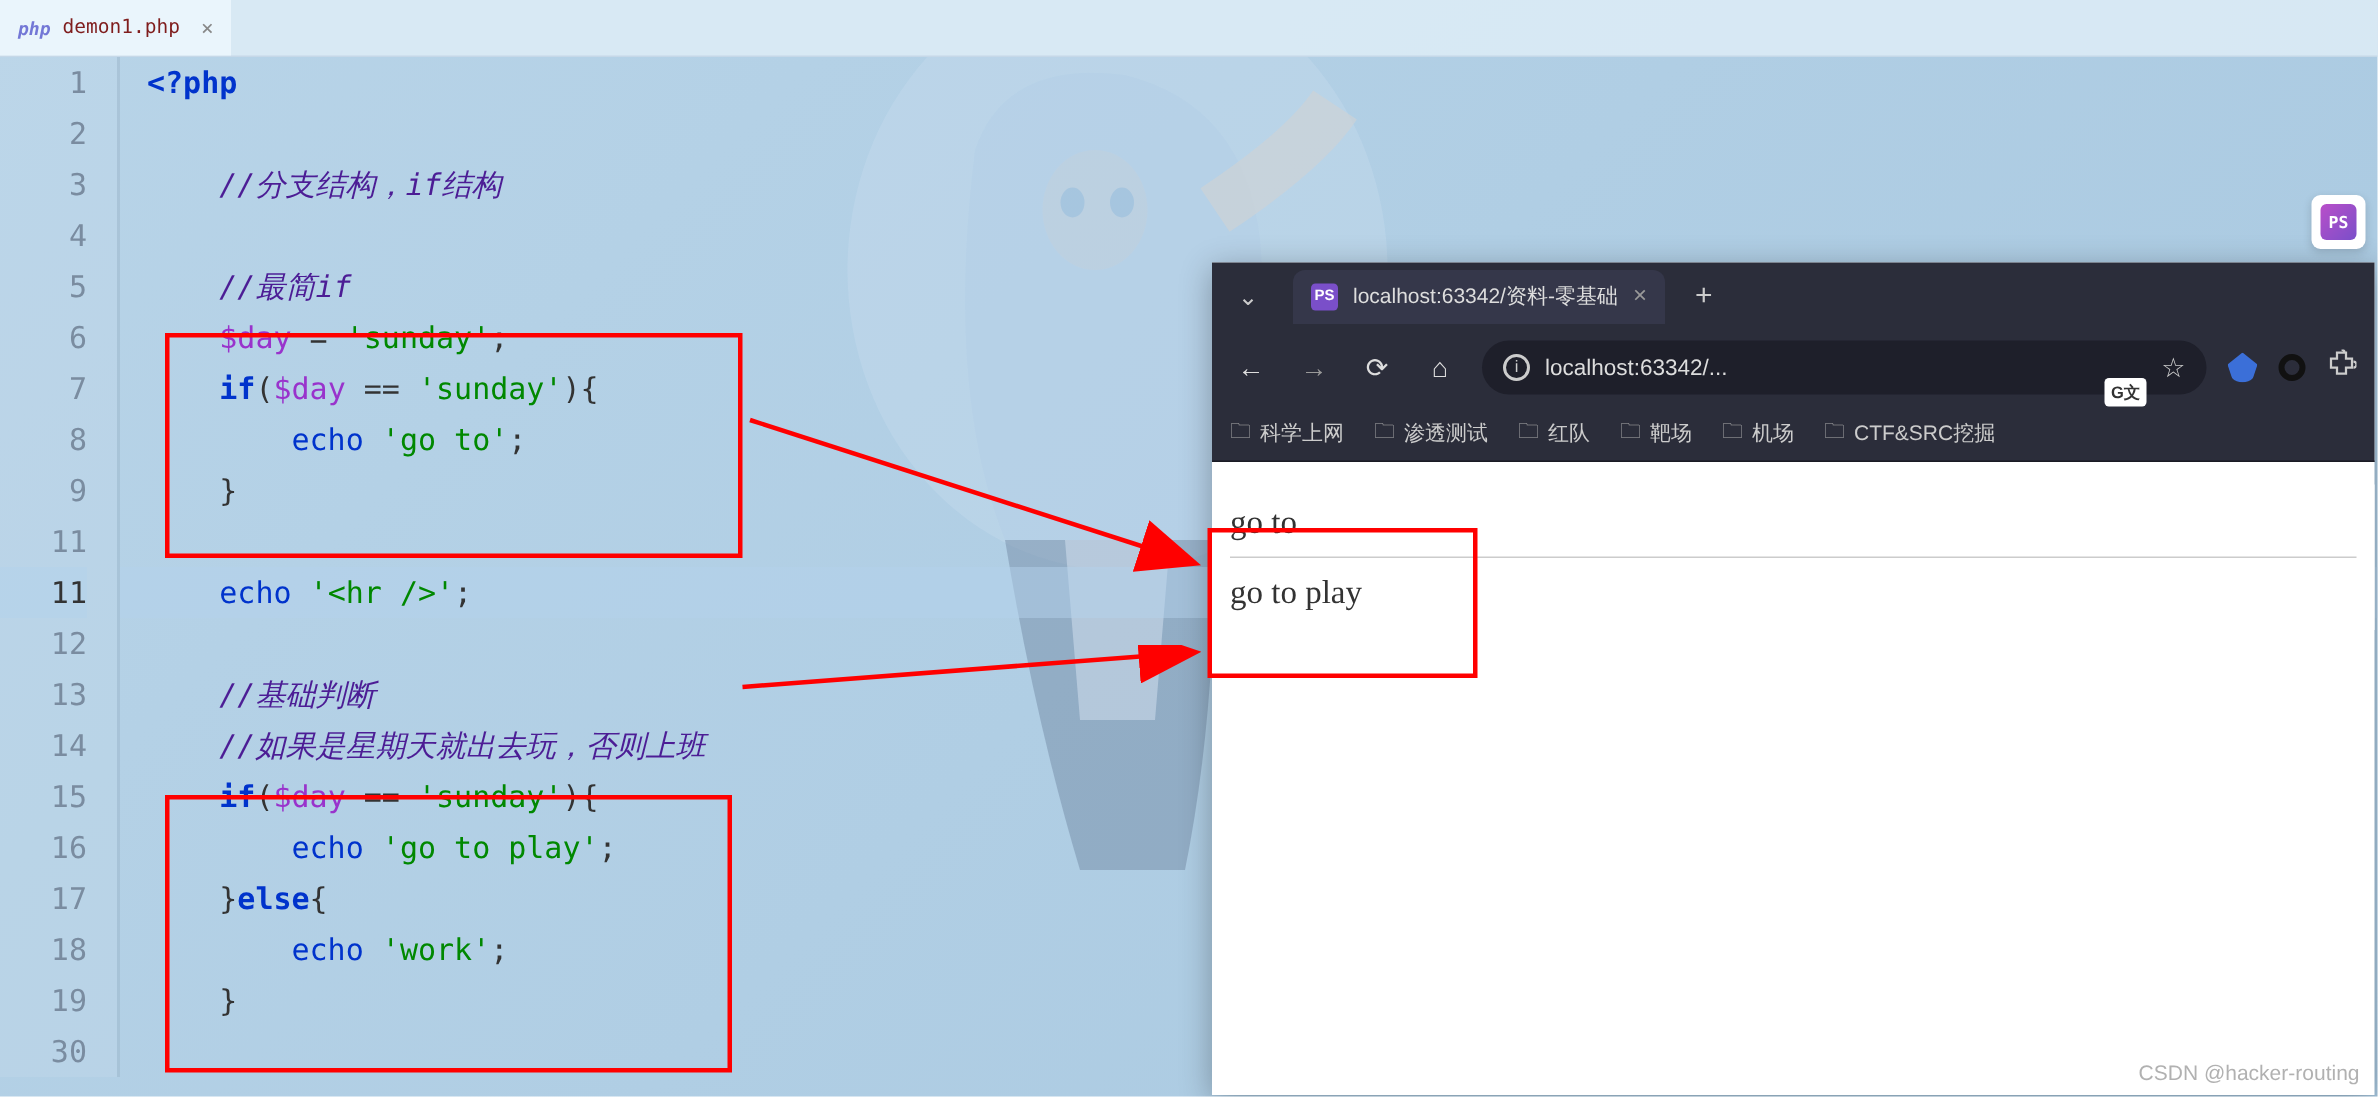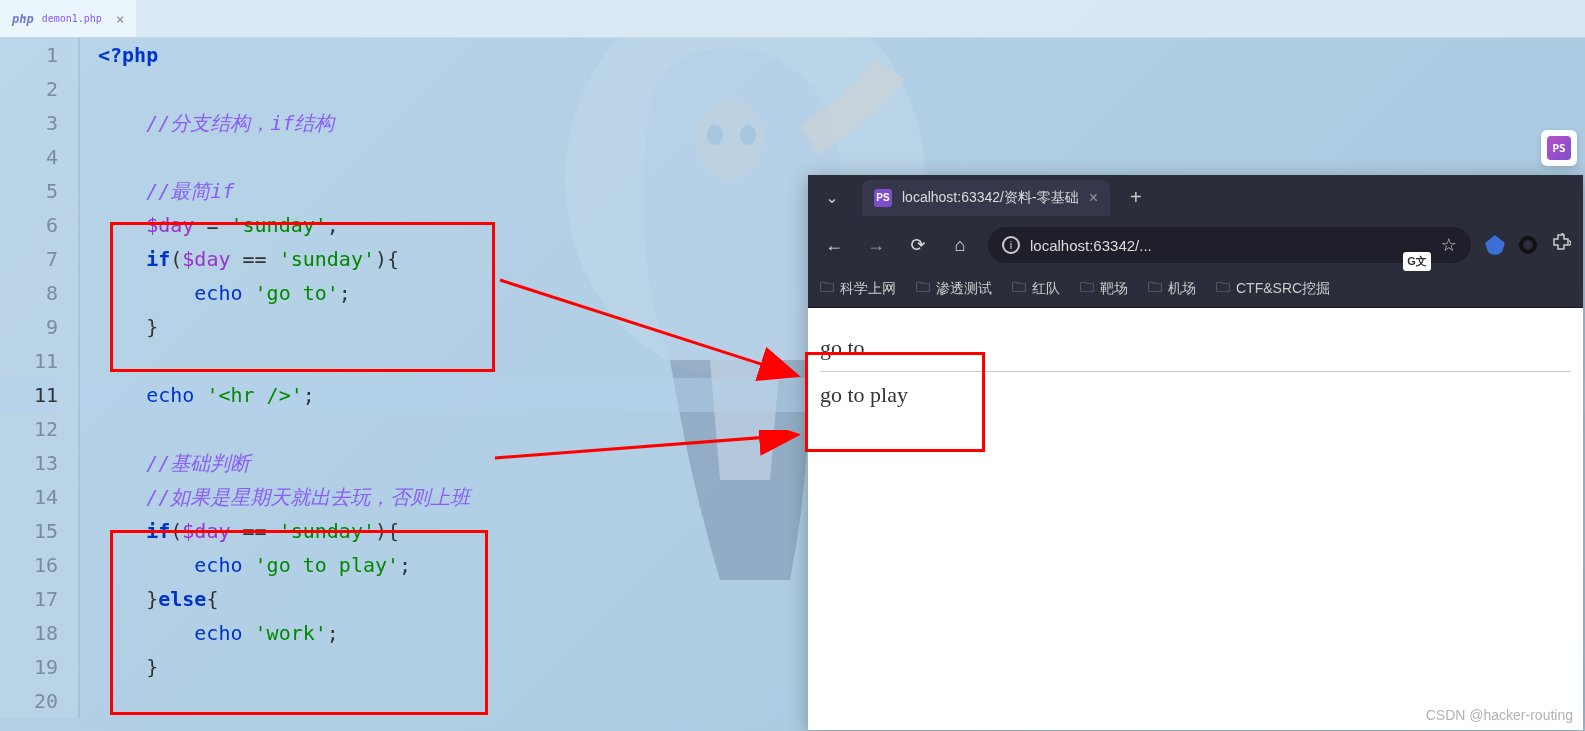--- a/index.html
+++ b/index.html
@@ -40,22 +40,22 @@
       gap: 8px;
       cursor: pointer;
     }
     .tab-icon {
       color: #7377d6;
       font-weight: bold;
       font-size: 12px;
       font-style: italic;
     }
     .tab-name {
-      color: #8b5cf6;
-      font-size: 10px;
+      color: #7f1d1d;
+      font-size: 13px;
     }
     .tab-close {
       color: #888;
       font-size: 14px;
       margin-left: 6px;
       cursor: pointer;
     }
     .code-area {
       display: flex;
       font-size: 20px;
@@ -84,21 +84,21 @@
     .code-line {
       height: 34px;
       padding-left: 18px;
       white-space: pre;
       position: relative;
     }
     .code-line.current {
       background: rgba(180, 210, 235, 0.5);
     }
     .php-tag { color: #0033cc; font-weight: bold; }
-    .comment { color: #8b5cf6; font-style: italic; }
+    .comment { color: #4c1d95; font-style: italic; }
     .variable { color: #9933cc; }
     .keyword { color: #0033cc; font-weight: bold; }
     .string { color: #008800; }
     .operator { color: #333; }
     .echo-kw { color: #0033cc; }
     .red-box {
       position: absolute;
       border: 3px solid #ff0000;
       pointer-events: none;
       z-index: 5;
@@ -346,21 +346,21 @@
         <div class="gutter-line">11</div>
         <div class="gutter-line current">11</div>
         <div class="gutter-line">12</div>
         <div class="gutter-line">13</div>
         <div class="gutter-line">14</div>
         <div class="gutter-line">15</div>
         <div class="gutter-line">16</div>
         <div class="gutter-line">17</div>
         <div class="gutter-line">18</div>
         <div class="gutter-line">19</div>
-        <div class="gutter-line">20</div>
+        <div class="gutter-line">30</div>
       </div>
     <div class="code-content" id="code-content">
         <div class="code-line"><span class="php-tag">&lt;?php</span></div>
         <div class="code-line"></div>
         <div class="code-line"><span>    </span><span class="comment">//分支结构，if结构</span></div>
         <div class="code-line"></div>
         <div class="code-line"><span>    </span><span class="comment">//最简if</span></div>
         <div class="code-line"><span>    </span><span class="variable">$day</span><span class="operator"> = </span><span class="string">'sunday'</span><span class="operator">;</span></div>
         <div class="code-line"><span>    </span><span class="keyword">if</span><span class="operator">(</span><span class="variable">$day</span><span class="operator"> == </span><span class="string">'sunday'</span><span class="operator">){</span></div>
         <div class="code-line"><span>        </span><span class="echo-kw">echo</span><span class="operator"> </span><span class="string">'go to'</span><span class="operator">;</span></div>

